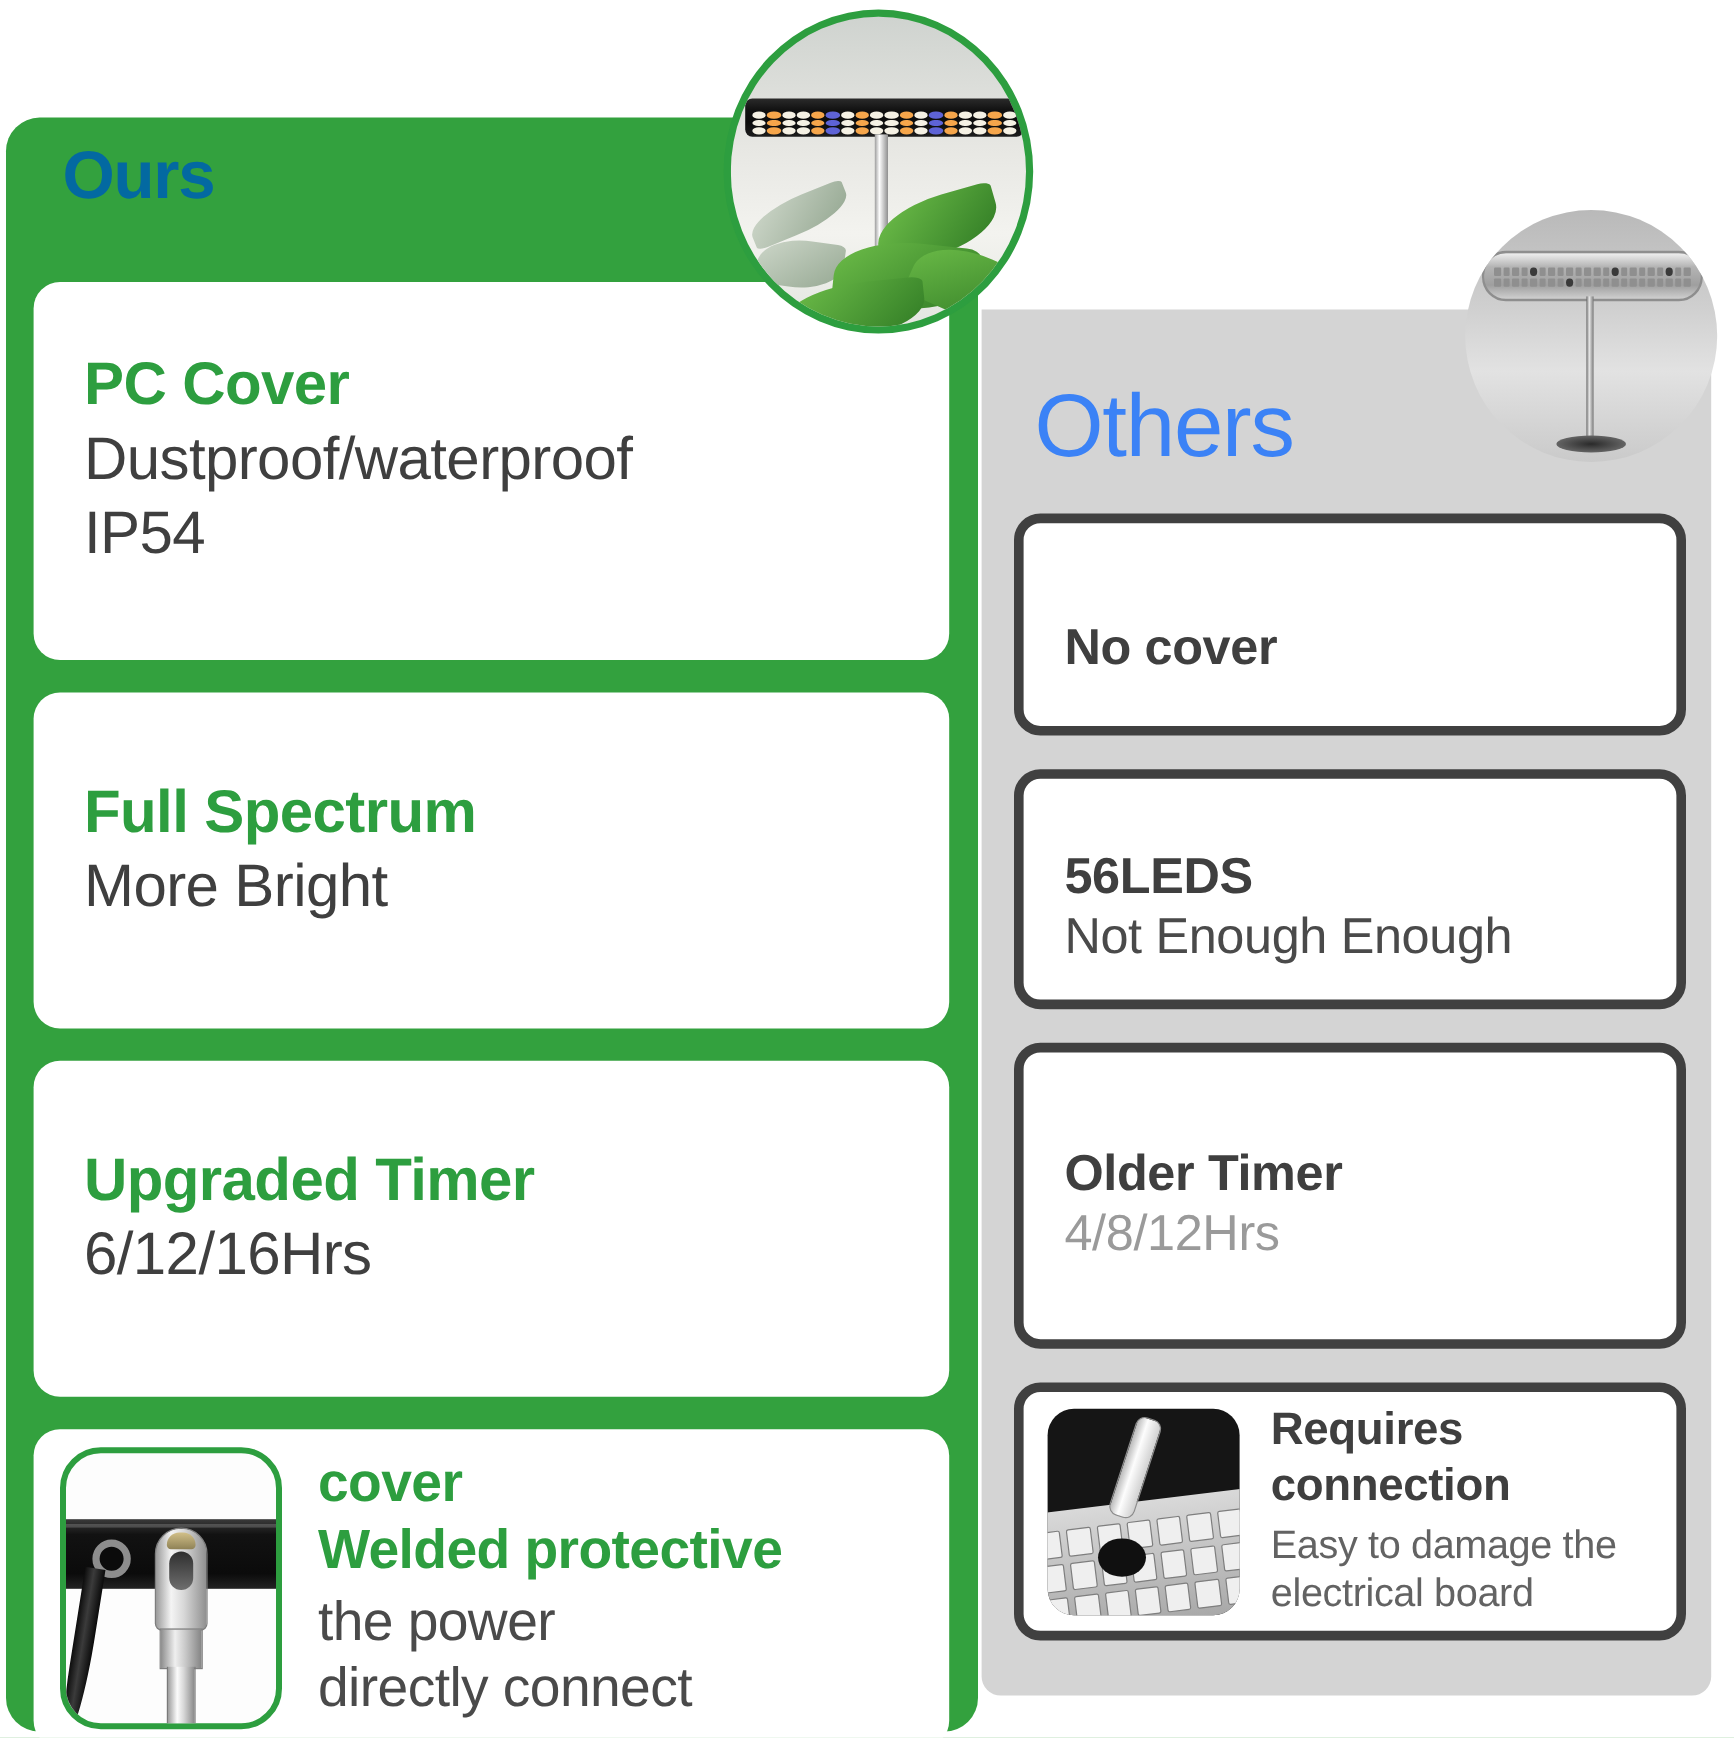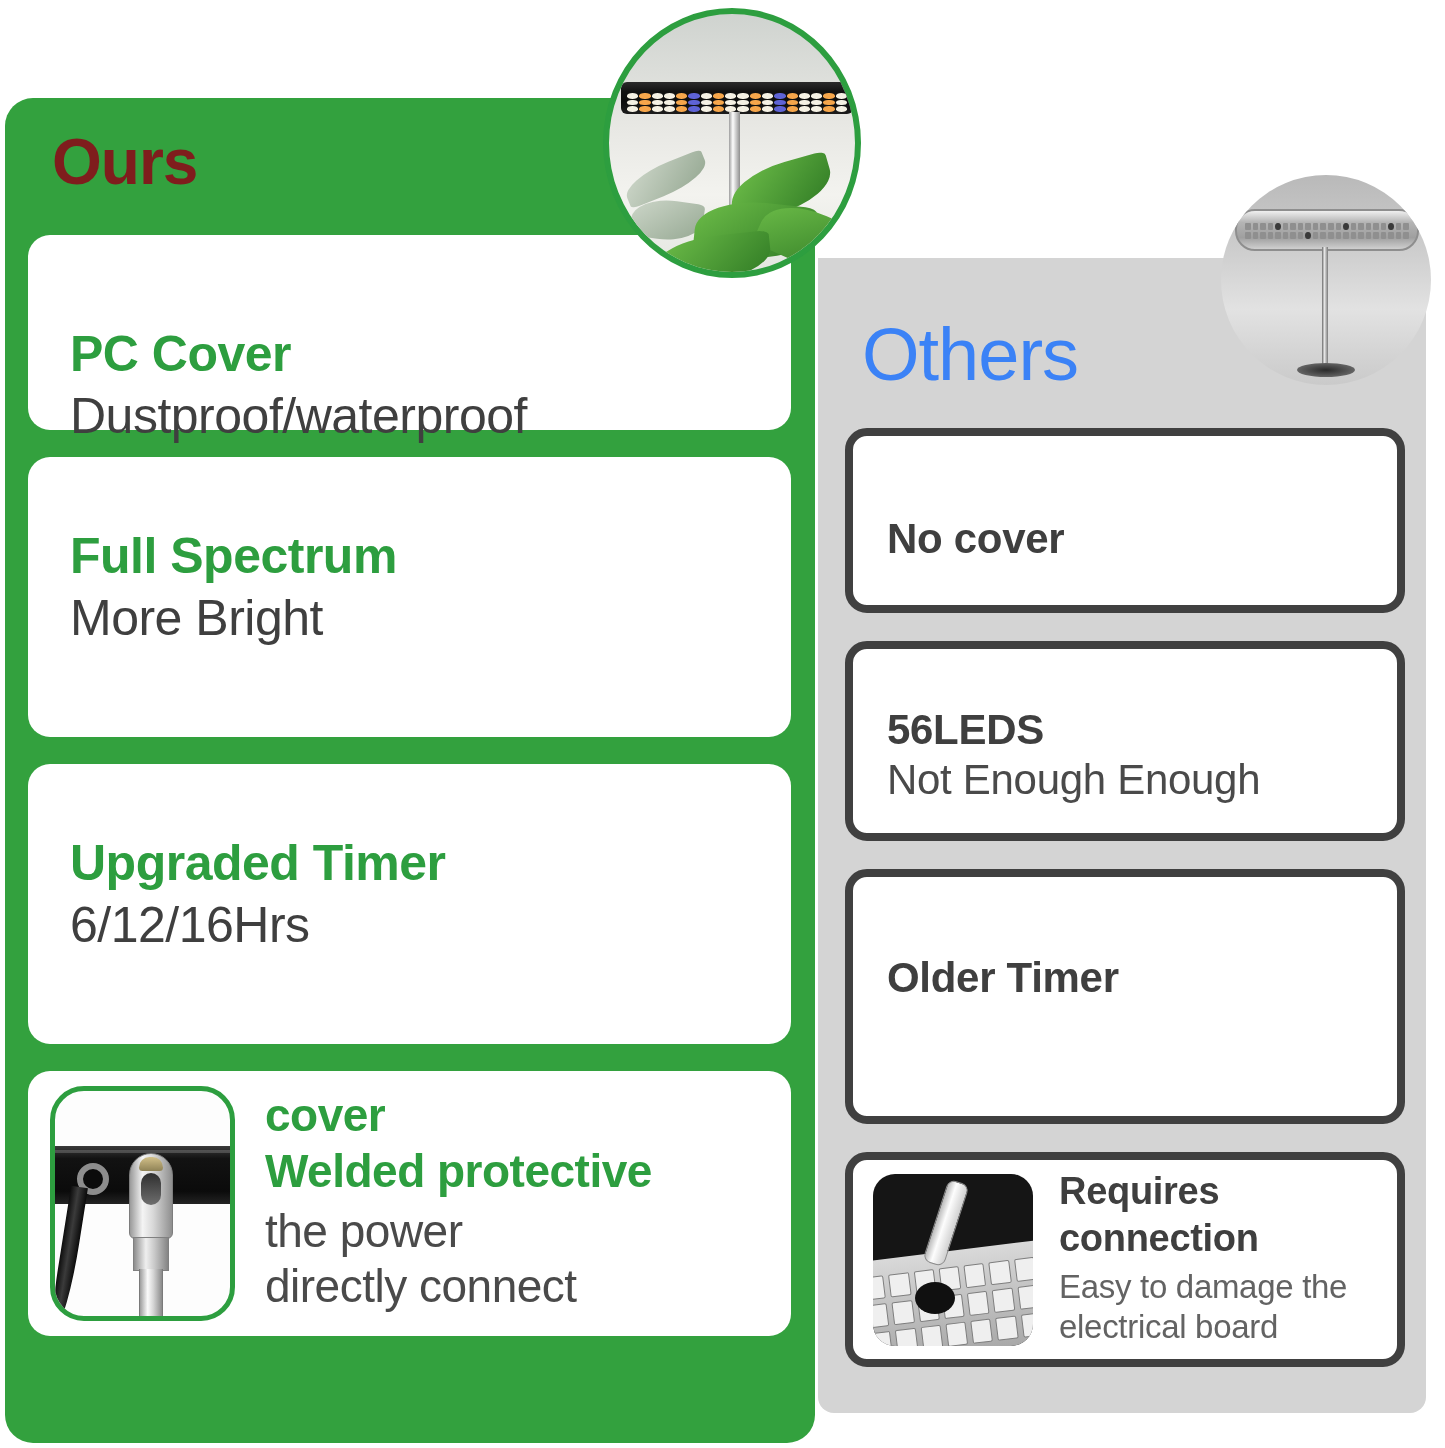--- a/index.html
+++ b/index.html
@@ -23,44 +23,44 @@
     top: 98px;
     width: 810px;
     height: 1345px;
     background: #33a13e;
     border-radius: 28px;
     box-sizing: border-box;
   }
   .ours-title {
     position: absolute;
     left: 52px;
-    top: 130px;
-    font-size: 64px;
+    top: 118px;
+    font-size: 56px;
     font-weight: 700;
-    color: #7f1d1d;
+    color: #0369a1;
     letter-spacing: -1px;
     line-height: 1;
     z-index: 6;
   }
 
   .ours-cards {
     position: absolute;
     left: 28px;
     top: 235px;
     width: 763px;
   }
   .ours-card {
     background: #ffffff;
     border-radius: 22px;
     box-sizing: border-box;
     position: relative;
     margin-bottom: 27px;
     padding: 30px 34px 30px 42px;
   }
-  .ours-card.c1 { height: 195px; padding-top: 92px; }
+  .ours-card.c1 { height: 315px; padding-top: 58px; }
   .ours-card.c2 { height: 280px; padding-top: 72px; }
   .ours-card.c3 { height: 280px; padding-top: 72px; }
   .ours-card.c4 {
     height: 265px;
     padding: 0;
     display: flex;
     align-items: center;
     margin-bottom: 0;
   }
 
@@ -559,20 +559,21 @@
     <div class="others-head">No cover</div>
   </div>
 
   <div class="others-card o2">
     <div class="others-head">56LEDS</div>
     <div class="others-sub">Not Enough Enough</div>
   </div>
 
   <div class="others-card o3">
     <div class="others-head">Older Timer</div>
+    <div class="others-sub dim">4/8/12Hrs</div>
   </div>
 
   <div class="others-card o4">
     <div class="o4-thumb">
       <div class="board">
         <div class="board-dots">
             <i></i>
             <i></i>
             <i></i>
             <i></i>

